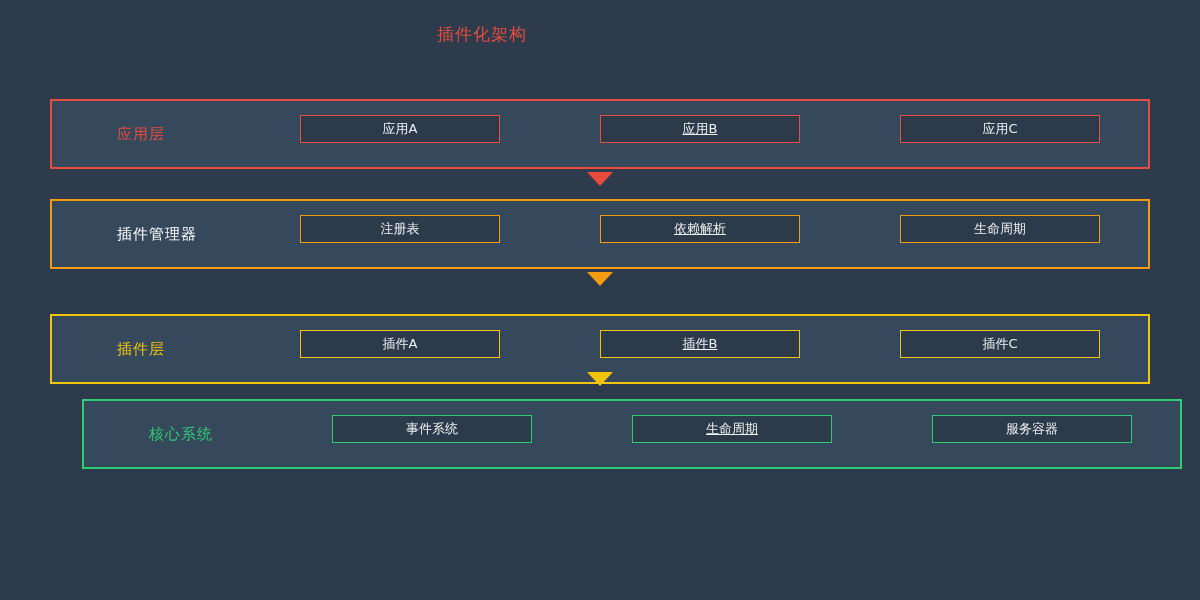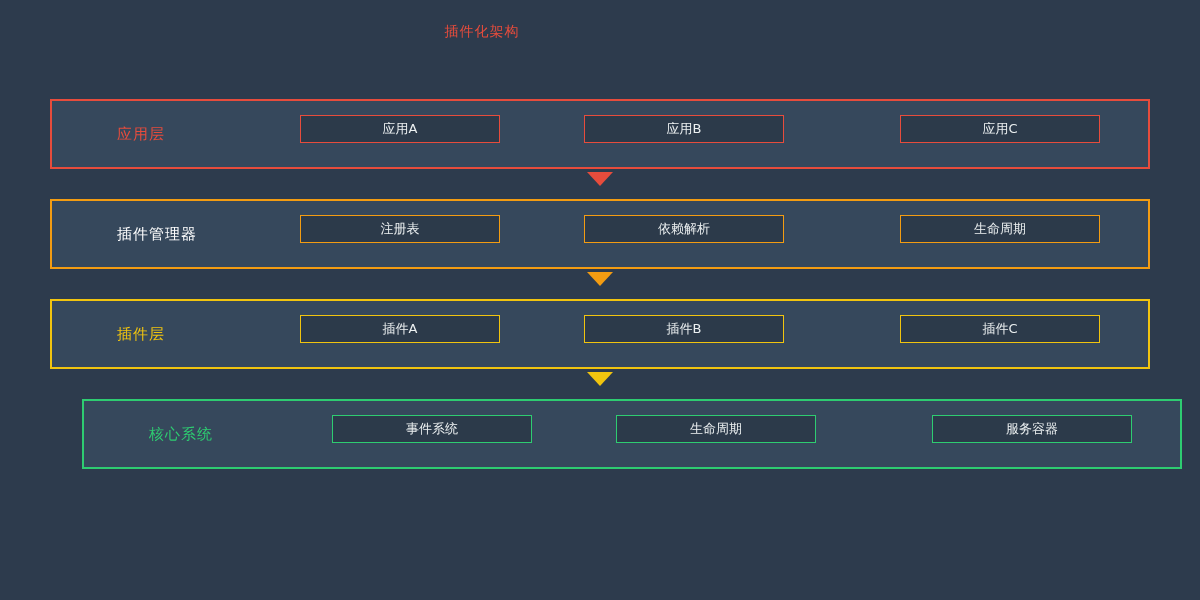--- a/index.html
+++ b/index.html
@@ -9,21 +9,21 @@
     overflow: hidden;
     background: #2d3b4d;
     font-family: "DejaVu Sans", "Liberation Sans", sans-serif;
   }
   .diagram-title {
     position: absolute;
     top: 23px;
     left: 0;
     width: 964px;
     text-align: center;
-    font-size: 14px;
+    font-size: 17px;
     letter-spacing: 1px;
   }
   .layer {
     position: absolute;
     left: 50px;
     width: 1100px;
     height: 70px;
     border: 2px solid;
     background: #36485c;
   }
@@ -48,21 +48,21 @@
     border: 1px solid;
     background: #2c3a4a;
     color: #ecf0f1;
     font-size: 13px;
     display: flex;
     align-items: center;
     justify-content: center;
     white-space: nowrap;
   }
   .m0 { left: 248px; }
-  .m1 { left: 532px; }
+  .m1 { left: 548px; text-decoration: underline; }
   .m2 { left: 848px; }
   .arrow {
     position: absolute;
     left: 587px;
     width: 0;
     height: 0;
     border-left: 13px solid transparent;
     border-right: 13px solid transparent;
     border-top: 14px solid;
   }
@@ -86,21 +86,21 @@
 
 <div class="layer l1" style="border-color: rgb(243, 156, 18);">
   <span class="layer-label" style="color: #ffffff;">插件管理器</span>
   <div class="module m0" style="border-color: rgb(243, 156, 18);">注册表</div>
   <div class="module m1" style="border-color: rgb(243, 156, 18);">依赖解析</div>
   <div class="module m2" style="border-color: rgb(243, 156, 18);">生命周期</div>
 </div>
 
 <div class="arrow a1" style="border-top-color: rgb(243, 156, 18);"></div>
 
-<div class="layer l2" style="border-color: rgb(241, 196, 15);">
+<div class="layer l2" style="border-color: rgb(241, 196, 15); margin-top: 15px;">
   <span class="layer-label" style="color: rgb(241, 196, 15);">插件层</span>
   <div class="module m0" style="border-color: rgb(241, 196, 15);">插件A</div>
   <div class="module m1" style="border-color: rgb(241, 196, 15);">插件B</div>
   <div class="module m2" style="border-color: rgb(241, 196, 15);">插件C</div>
 </div>
 
 <div class="arrow a2" style="border-top-color: rgb(241, 196, 15);"></div>
 
 <div class="layer l3" style="border-color: rgb(46, 204, 113);">
   <span class="layer-label" style="color: rgb(46, 204, 113);">核心系统</span>

